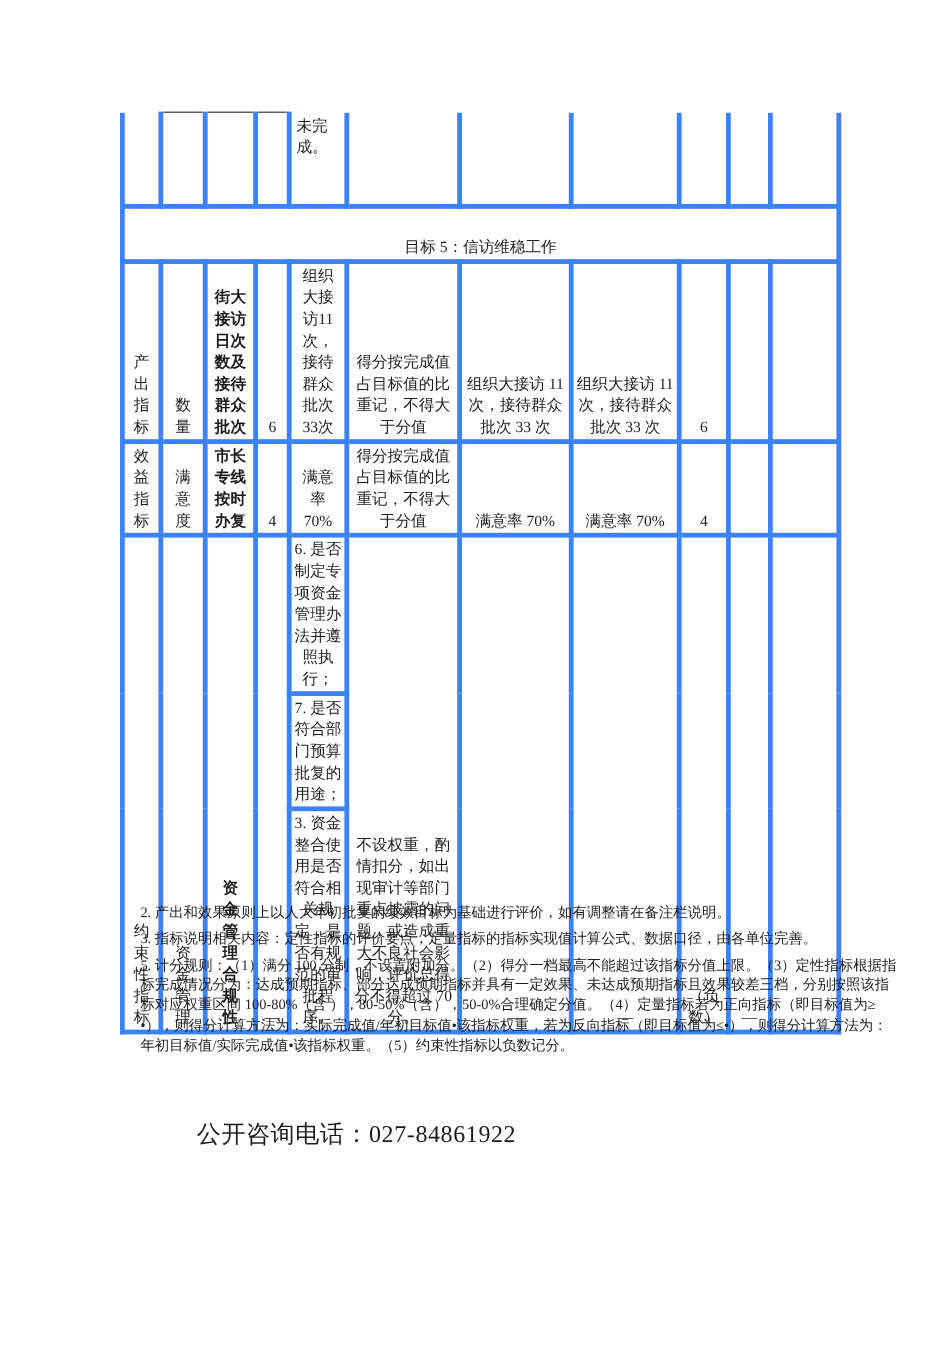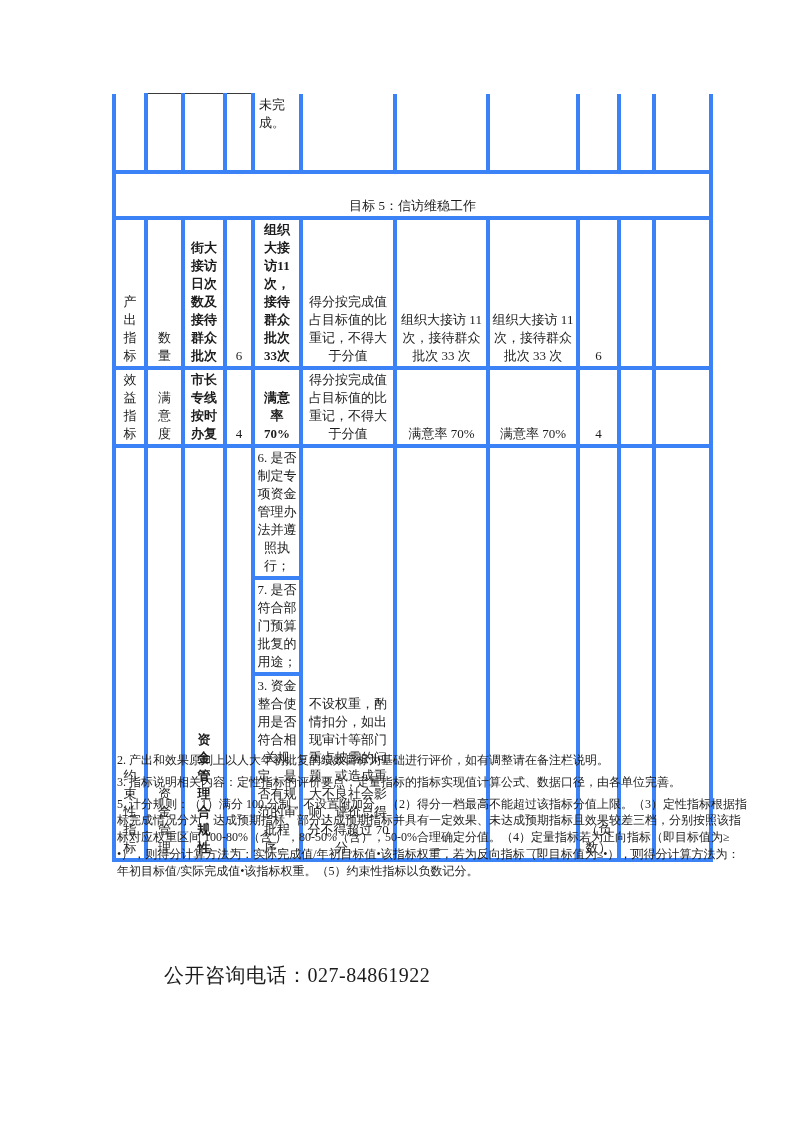--- a/index.html
+++ b/index.html
@@ -5,21 +5,21 @@
   html,body { margin:0; padding:0; }
   body {
     width:793px; height:1122px; background:#ffffff; position:relative;
     font-family:"Liberation Serif", serif; color:#1c1c1c;
     -webkit-font-smoothing:antialiased;
   }
   .sheet { position:absolute; inset:0; overflow:hidden; }
 
   
   table.perf {
-    position:absolute; left:112px; top:93px; width:597px;
+    position:absolute; left:100px; top:93px; width:597px;
     border-collapse:collapse; table-layout:fixed;
   }
   table.perf td {
     border:4px solid #3b82f6;
     font-size:13px; line-height:18px;
     padding:1px 2px;
     vertical-align:bottom; text-align:center;
     word-break:break-all; overflow:hidden;
   }
   .pre { white-space:pre-line; }
@@ -35,36 +35,36 @@
   
   tr.row-a td { border-top:none; vertical-align:top; }
   tr.row-a td.boxed { border-top:1px solid #3b3b3b; }
   tr.row-a td.note-cell { text-align:left; padding:2px 2px 2px 4px; line-height:18px; }
 
   .goal-cell { text-align:left; vertical-align:bottom; padding:2px 6px 4px; font-size:13.5px; }
 
   .c1pad { padding:2px 3px; }
   .c2pad { padding:2px 6px; }
   .c3pad { padding:2px 3px;font-weight:bold; }
-  .target-cell { padding:2px 6px; line-height:17px;font-weight:bold; }
+  .target-cell { padding:2px 6px; line-height:17px; }
   .criteria { text-align:left; font-size:12px; line-height:14px; padding:2px 4px 4px; }
   .val { text-align:left; font-size:12.5px; line-height:15px; padding:2px 4px 4px 5px; }
   .score-left { text-align:left; padding:2px 2px 3px 6px; }
   .mid { vertical-align:middle; }
   .cstack { font-size:12.5px; line-height:15px; }
   .subcell { text-align:left; vertical-align:top; font-size:11.5px; line-height:13.6px; padding:2px 2px; }
   .dash { vertical-align:middle; text-align:center; }
   .negnum { vertical-align:middle; text-align:center; line-height:16px; }
 
   
   .notes { position:absolute; left:117px; top:752px; width:631px; }
   .notes p { margin:0 0 5px; font-size:12px; line-height:16.8px; word-break:break-all; }
 
   
-  .phone { position:absolute; left:164px; top:962px; font-size:20px; letter-spacing:0.5px; }
+  .phone { position:absolute; left:164px; top:932px; font-size:20px; letter-spacing:0.5px; }
 </style>
 </head>
 <body>
 
 <div class="sheet">
 
   <table class="perf">
     <colgroup>
       <col style="width:32px">
         <col style="width:37px">

